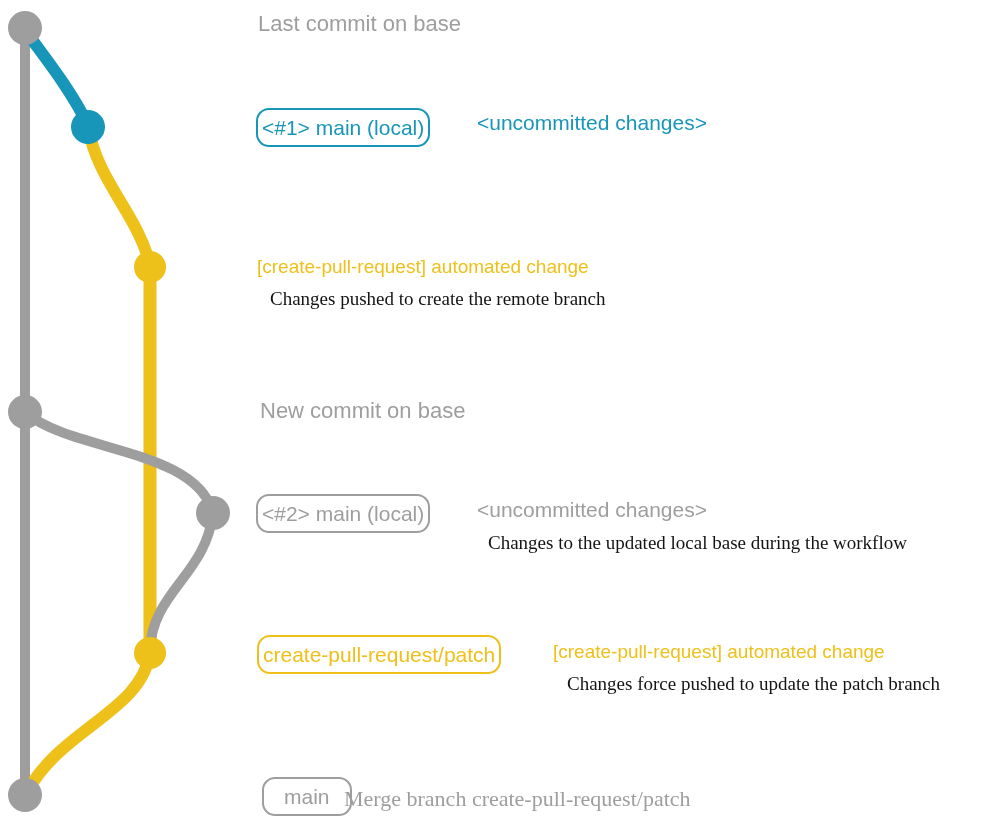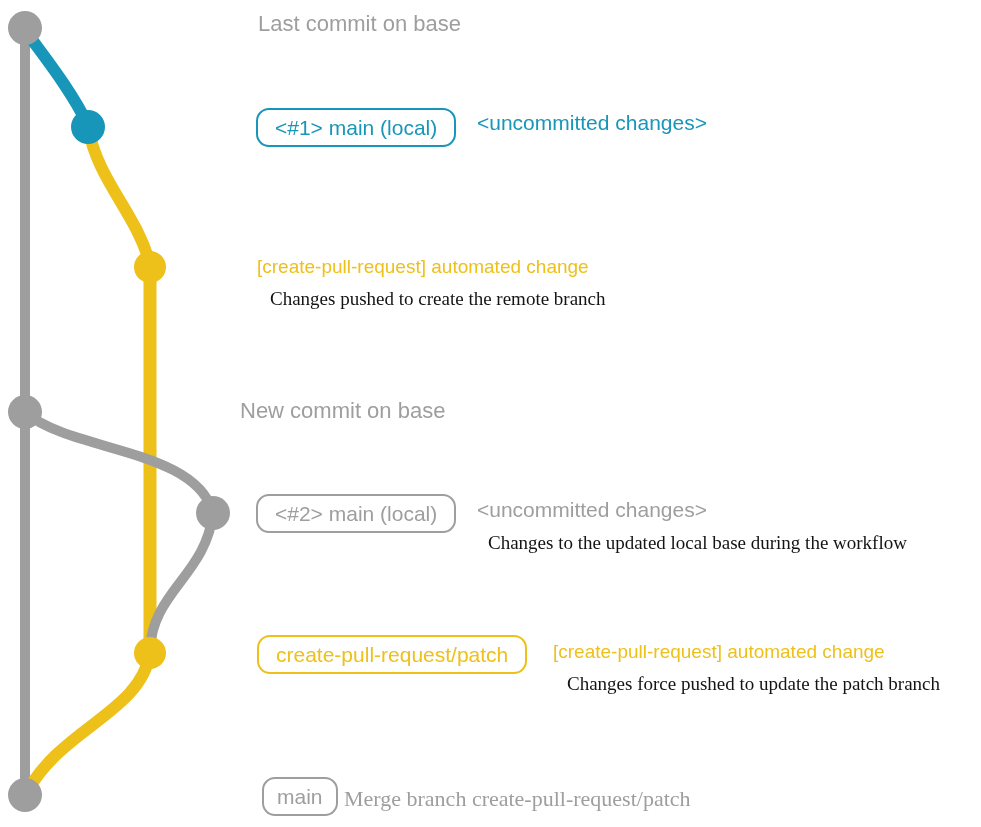--- a/index.html
+++ b/index.html
@@ -25,29 +25,29 @@
   .sans-yellow{font-size:19px;color:var(--yellow);}
   .desc{
     font-family:"Liberation Serif", serif;
     font-size:19px;color:var(--ink);
   }
   .badge{
     position:absolute;
     display:inline-block;
     font-size:21px;
     line-height:25px;
-    padding:5px 17px;
+    padding:5px 4px;
     border:2px solid;
     border-radius:13px;
     background:#ffffff;
   }
   .badge.blue{color:var(--blue);border-color:var(--blue);}
   .badge.gray{color:var(--gray);border-color:var(--gray);}
   .badge.yellow{color:var(--yellow);border-color:var(--yellow);}
-  .badge.tight{padding:5px 13px;}
+  .badge.tight{padding:5px 20px;}
 </style>
 </head>
 <body>
 
 <div class="canvas">
 
   <svg class="graph" width="250" height="827" viewBox="0 0 250 827">
 
     <path d="M150 267 L150 653" fill="none" style="stroke:var(--yellow)" stroke-width="13"></path>
     <path d="M25 28 L25 795" fill="none" style="stroke:var(--gray)" stroke-width="10"></path>
@@ -67,21 +67,21 @@
   </svg>
 
   <div class="txt caption" style="left:258px;top:11px;">Last commit on base</div>
 
   <div class="badge blue" style="left:256px;top:108px;">&lt;#1&gt; main (local)</div>
   <div class="txt sans-blue" style="left:477px;top:111px;">&lt;uncommitted changes&gt;</div>
 
   <div class="txt sans-yellow" style="left:257px;top:256px;">[create-pull-request] automated change</div>
   <div class="txt desc" style="left:270px;top:288px;">Changes pushed to create the remote branch</div>
 
-  <div class="txt caption" style="left:240px;top:398px;">New commit on base</div>
+  <div class="txt caption" style="left:260px;top:398px;">New commit on base</div>
 
   <div class="badge gray" style="left:256px;top:494px;">&lt;#2&gt; main (local)</div>
   <div class="txt sans-gray" style="left:477px;top:498px;">&lt;uncommitted changes&gt;</div>
   <div class="txt desc" style="left:488px;top:532px;">Changes to the updated local base during the workflow</div>
 
   <div class="badge yellow" style="left:257px;top:635px;">create-pull-request/patch</div>
   <div class="txt sans-yellow" style="left:553px;top:641px;">[create-pull-request] automated change</div>
   <div class="txt desc" style="left:567px;top:673px;">Changes force pushed to update the patch branch</div>
 
   <div class="badge gray tight" style="left:262px;top:777px;">main</div>

